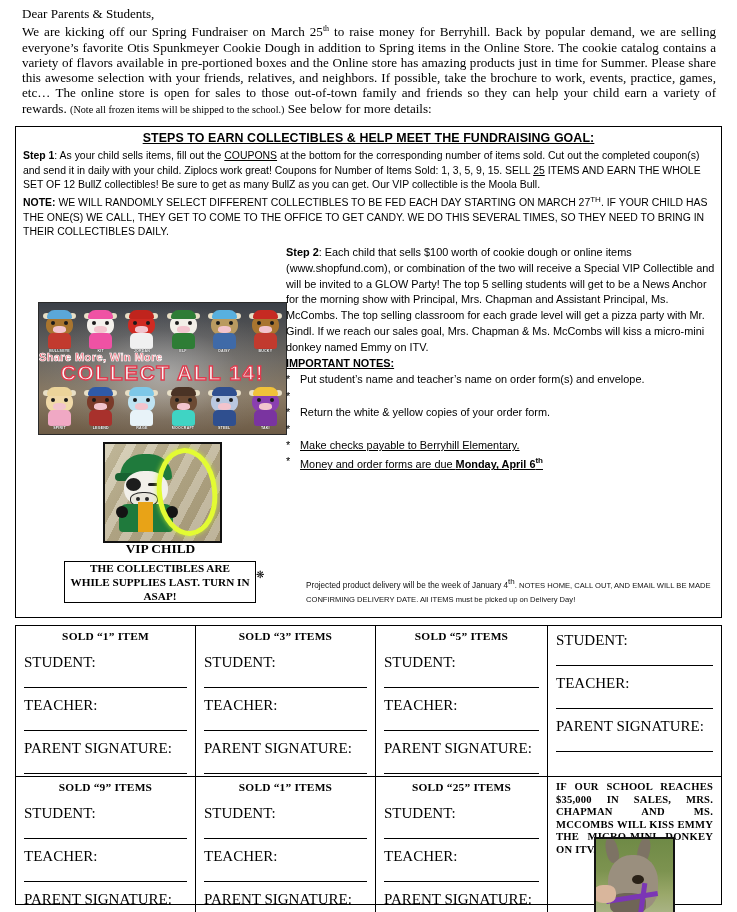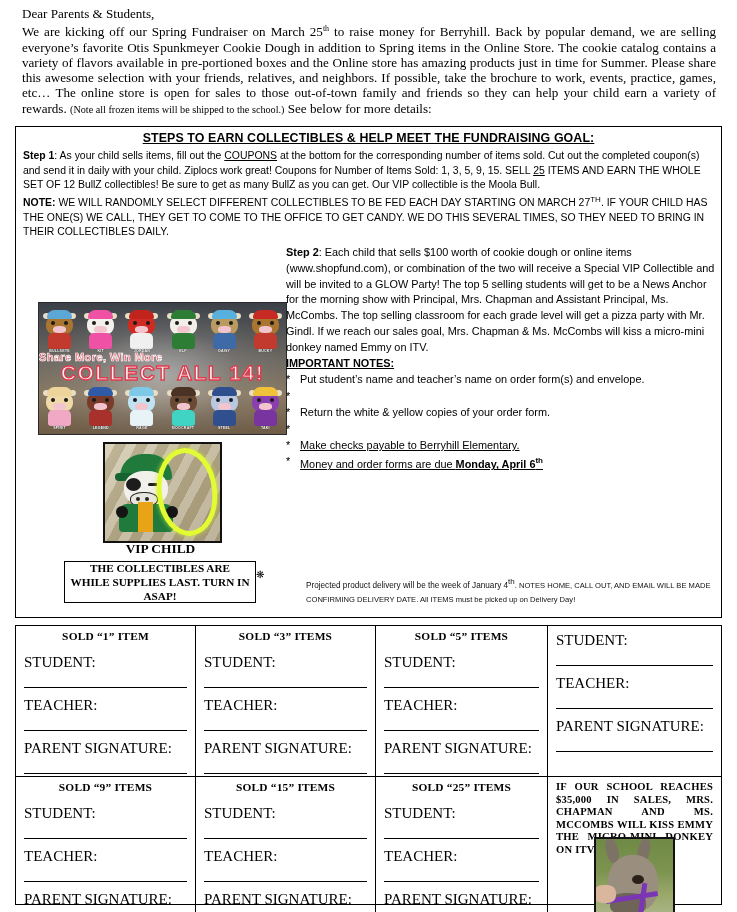--- a/index.html
+++ b/index.html
@@ -395,21 +395,21 @@
       <div class="cell w1">
         <div class="chead">SOLD “9” ITEMS</div>
         <div class="fline t1">STUDENT:</div>
           <div class="rule"></div>
         <div class="fline">TEACHER:</div>
           <div class="rule"></div>
         <div class="fline">PARENT SIGNATURE:</div>
           <div class="rule"></div>
       </div>
       <div class="cell w2">
-        <div class="chead">SOLD “15” ITEMS</div>
+        <div class="chead">SOLD “1” ITEMS</div>
         <div class="fline t1">STUDENT:</div>
           <div class="rule"></div>
         <div class="fline">TEACHER:</div>
           <div class="rule"></div>
         <div class="fline">PARENT SIGNATURE:</div>
           <div class="rule"></div>
       </div>
       <div class="cell w3">
         <div class="chead">SOLD “25” ITEMS</div>
         <div class="fline t1">STUDENT:</div>

